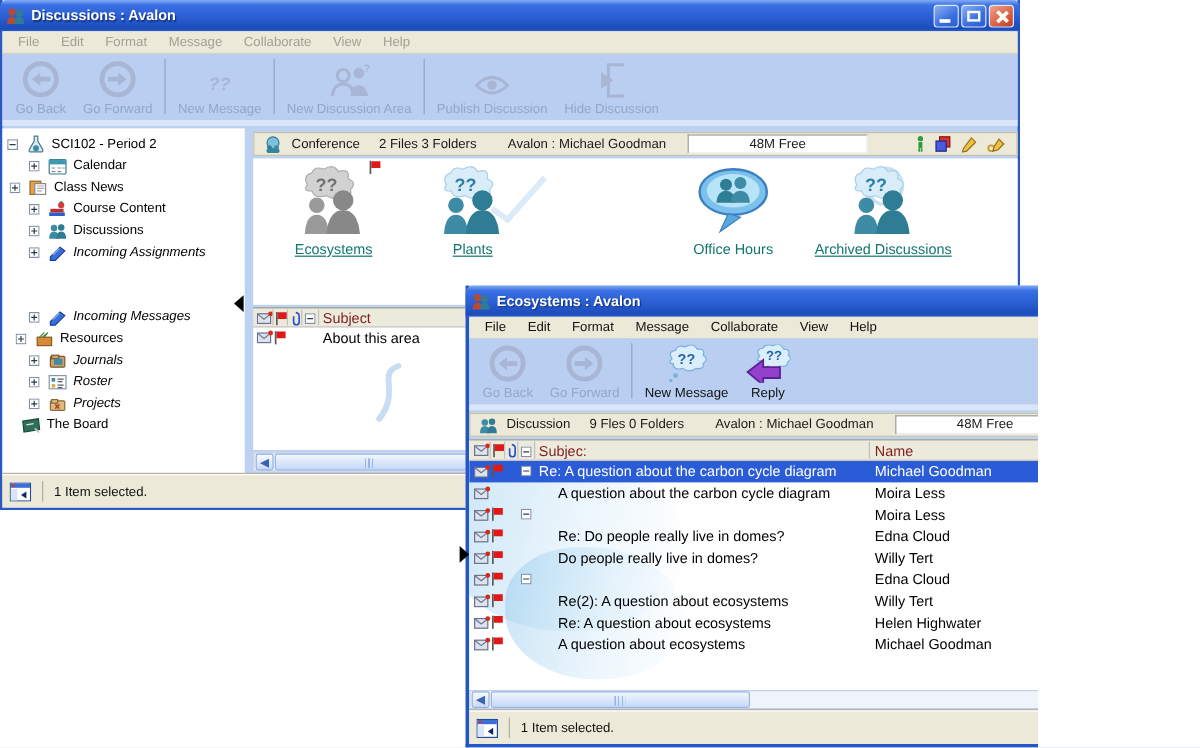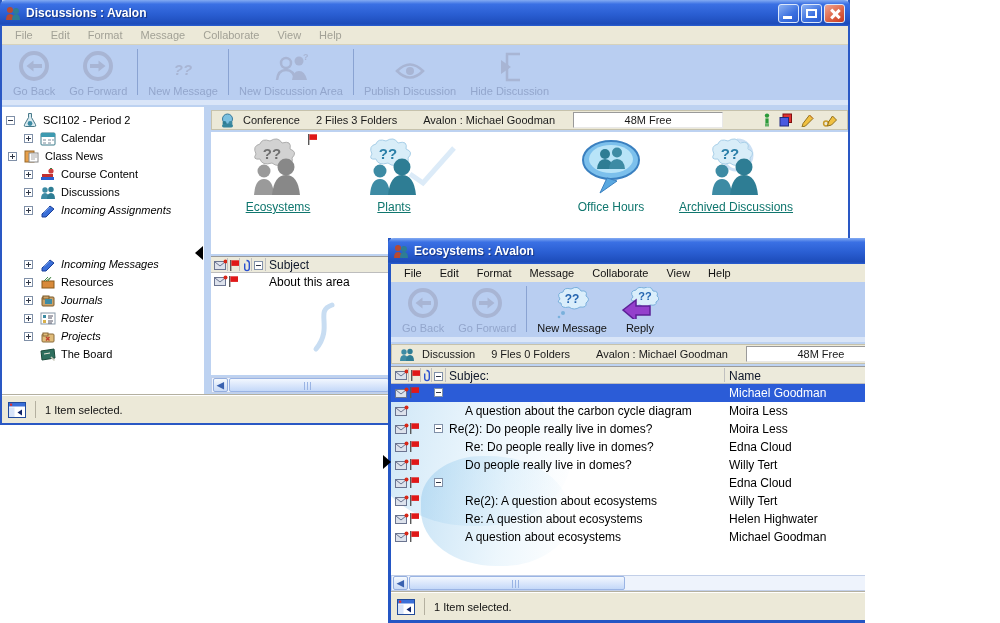--- a/index.html
+++ b/index.html
@@ -44,21 +44,21 @@
   .trow .ticon{width:17px;height:16px;margin-right:5px;flex:none;display:flex;align-items:center;justify-content:center;}
   .trow.italic .tlabel{font-style:italic;text-align:right;}
   .iconpane{position:absolute;background:#fff;overflow:hidden;}
   .dicon{position:absolute;text-align:center;}
   .dimg{position:relative;display:inline-block;}
   .dflag{position:absolute;right:-12px;top:-5px;}
   .dlabel{font-size:12px;color:#0f766e;margin-top:0px;}
   .dlabel.u{text-decoration:underline;}
   .lheader{position:absolute;background:#eceadb;border-top:1px solid #9a9a9a;border-bottom:1px solid #bdbdbd;
     font-size:12px;box-sizing:border-box;}
-  .hcell{position:absolute;top:2px;} .htext{position:absolute;top:1px;font-size:12px;color:#0f172a;}
+  .hcell{position:absolute;top:2px;} .htext{position:absolute;top:1px;font-size:12px;color:#7f1d1d;}
   .hv{position:absolute;top:1px;bottom:1px;width:1px;background:#c0c0c0;}
   .listbody{position:absolute;background:#fff;overflow:hidden;}
   .rowsbox{position:absolute;left:0;right:0;}
   .lrow{position:relative;height:18px;}
   .rtext{position:absolute;top:2px;font-size:12px;white-space:nowrap;}
   .rname{position:absolute;left:338px;top:2px;font-size:12px;white-space:nowrap;}
   .lrow.sel{background:#2b5cd7;color:#fff;}
   .subjrow{position:relative;height:17px;}
   .hscroll{position:absolute;height:16px;background:#eef3fc;border:1px solid #c2cfe8;box-sizing:border-box;}
   .sarrow{position:absolute;top:0px;width:15px;height:14px;background:linear-gradient(#f6fafe,#c9daf6);
@@ -303,21 +303,21 @@
           <span class="ticon">
             <span class="icn">
               <svg width="16" height="15">
                 <path d="M2 11l8-8 4 3-8 8H2z" fill="#3a6fd8" stroke="#1a3f98"></path>
                 <path d="M4 9.5L9.5 4" stroke="#9ab8f0"></path>
               </svg>
             </span>
           </span>
           <span class="tlabel">Incoming Messages</span>
         </div>
-        <div class="trow" style="padding-left: 22px;">
+        <div class="trow" style="padding-left: 11px;">
           <span class="exp icn">
             <svg width="9" height="9">
               <rect x="0.5" y="0.5" width="8" height="8" fill="#fff" stroke="#8090a8"></rect>
               <path d="M2 4.5h5M4.5 2v5" stroke="#303848"></path>
             </svg>
           </span>
           <span class="ticon">
             <span class="icn">
               <svg width="16" height="15">
                 <rect x="2" y="6" width="12" height="7" fill="#d88a3a" stroke="#8a5a1a"></rect>
@@ -375,21 +375,21 @@
             <span class="icn">
               <svg width="16" height="15">
                 <rect x="2" y="5" width="12" height="8" rx="1" fill="#e0bc7a" stroke="#8a6a3a"></rect>
                 <rect x="3" y="4" width="5" height="3" fill="#e0bc7a" stroke="#8a6a3a"></rect>
                 <path d="M6 8l3.5 3.5M9.5 8L6 11.5" stroke="#c04030" stroke-width="1.4"></path>
               </svg>
             </span>
           </span>
           <span class="tlabel">Projects</span>
         </div>
-        <div class="trow" style="padding-left: 22px;">
+        <div class="trow" style="">
           <span class="exp icn"></span>
           <span class="ticon">
             <span class="icn">
               <svg width="16" height="15">
                 <path d="M1 4l13-2 1 9-13 2z" fill="#2e6f5e" stroke="#1a4a3a"></path>
                 <path d="M4 7l6-1" stroke="#e8e8d8"></path>
                 <path d="M11 10l3.5 3.5" stroke="#c8c8b8" stroke-width="1.6"></path>
               </svg>
             </span>
           </span>
@@ -704,20 +704,21 @@
                 <rect x="1" y="1" width="1.4" height="11" fill="#585858"></rect>
                 <path d="M2.4 1.3h7.6v5.6H2.4z" fill="#e01818"></path>
               </svg>
             </span>
             <span class="icn" style="position: absolute; left: 43px; top: 4px;">
               <svg width="9" height="9">
                 <rect x="0.5" y="0.5" width="8" height="8" fill="#fff" stroke="#8090a8"></rect>
                 <path d="M2 4.5h5" stroke="#303848"></path>
               </svg>
             </span>
+            <span class="rtext" style="left: 58px;">Re: A question about the carbon cycle diagram</span>
             <span class="rname">Michael Goodman</span>
           </div>
           <div class="lrow">
             <span class="icn" style="position: absolute; left: 4px; top: 3px;">
               <svg width="14" height="12">
                 <rect x="0.5" y="2.5" width="11" height="8" fill="#dde2ec" stroke="#6a7490"></rect>
                 <path d="M1 3l5 4 5-4" fill="none" stroke="#6a7490"></path>
                 <circle cx="11.5" cy="2.5" r="2" fill="#d82818"></circle>
               </svg>
             </span>
@@ -737,21 +738,20 @@
                 <rect x="1" y="1" width="1.4" height="11" fill="#585858"></rect>
                 <path d="M2.4 1.3h7.6v5.6H2.4z" fill="#e01818"></path>
               </svg>
             </span>
             <span class="icn" style="position: absolute; left: 43px; top: 4px;">
               <svg width="9" height="9">
                 <rect x="0.5" y="0.5" width="8" height="8" fill="#fff" stroke="#8090a8"></rect>
                 <path d="M2 4.5h5" stroke="#303848"></path>
               </svg>
             </span>
-            <span class="rtext" style="left: 58px;">Re(2): Do people really live in domes?</span>
             <span class="rname">Moira Less</span>
           </div>
           <div class="lrow">
             <span class="icn" style="position: absolute; left: 4px; top: 3px;">
               <svg width="14" height="12">
                 <rect x="0.5" y="2.5" width="11" height="8" fill="#dde2ec" stroke="#6a7490"></rect>
                 <path d="M1 3l5 4 5-4" fill="none" stroke="#6a7490"></path>
                 <circle cx="11.5" cy="2.5" r="2" fill="#d82818"></circle>
               </svg>
             </span>

